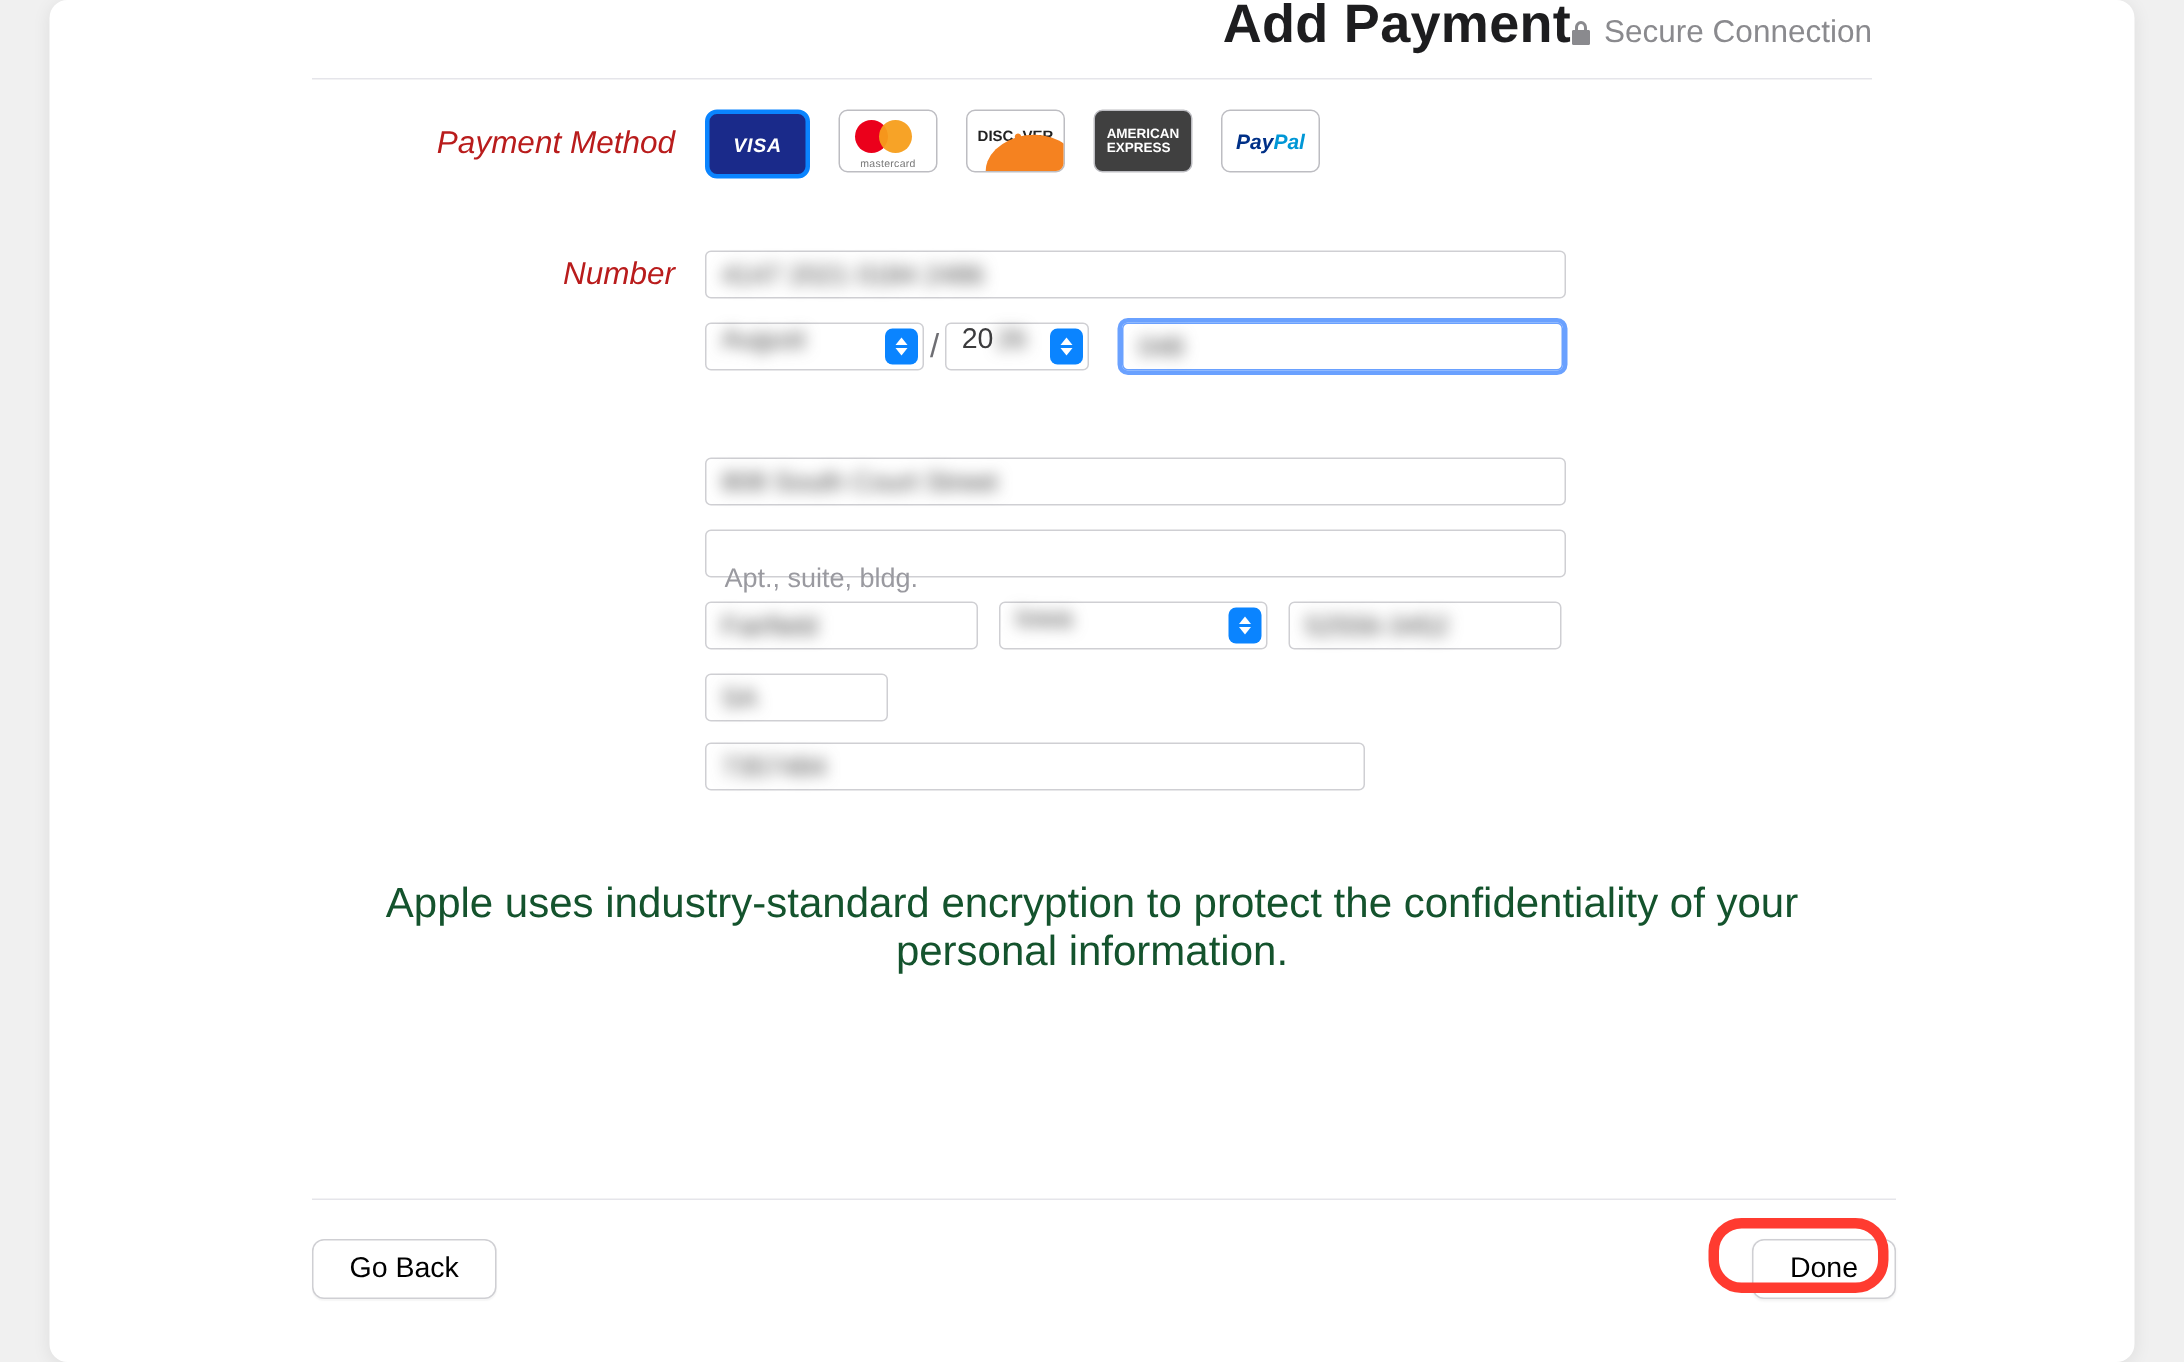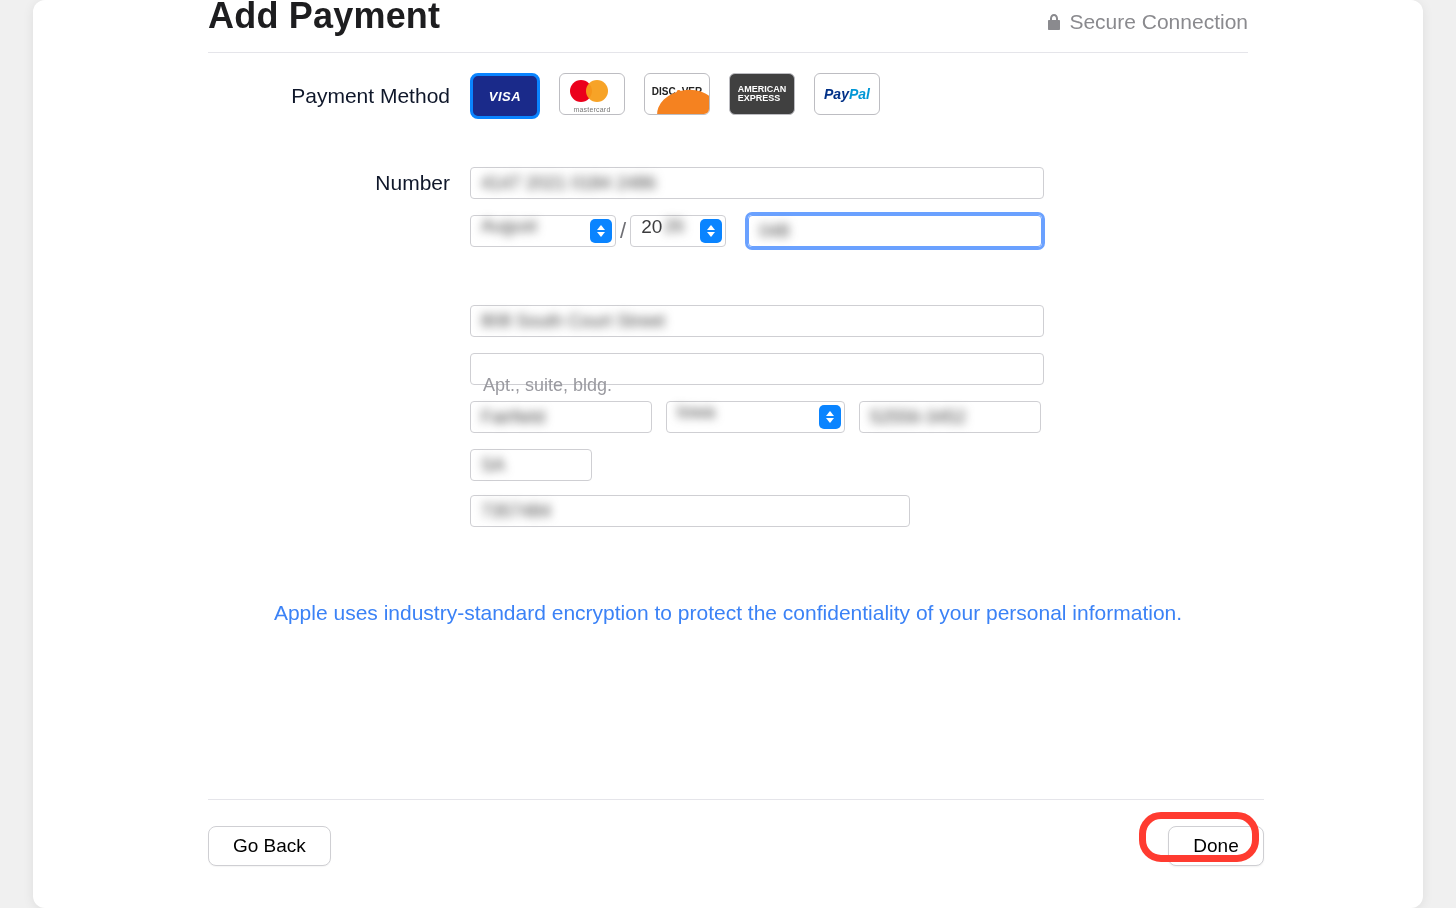--- a/index.html
+++ b/index.html
@@ -1,25 +1,25 @@
 <!DOCTYPE html>
 <html><head>
 <meta charset="utf-8">
 <style>
   html,body{margin:0;padding:0;width:1456px;height:908px;font-family:-apple-system,Helvetica,Arial,sans-serif;color:#1d1d1f;background:#f0f0f0;}
   .window{position:relative;margin:0 auto;width:1390px;height:908px;background:#fff;border-radius:12px;box-shadow:0 2px 12px rgba(0,0,0,.08);overflow:hidden;}
   .content{position:absolute;left:175px;right:175px;top:0;height:790px;}
-  .title-row{display:flex;align-items:flex-end;justify-content:space-between;height:34px;}
+  .title-row{display:flex;align-items:flex-end;justify-content:flex-end;height:34px;margin-left:45px;}
   .page-title{font-size:36px;font-weight:600;letter-spacing:.2px;color:#1d1d1f;line-height:1;margin:0;}
   .secure{display:flex;align-items:center;gap:8px;color:#8a8a8e;font-size:21px;}
   .divider{height:1px;background:#e5e5ea;margin-top:18px;}
   .intro{color:#6e6e73;font-size:21px;text-align:left;margin:42px 0 0 262px;}
   .form{margin-top:20px;}
   .row{display:flex;align-items:center;margin-bottom:16px;}
-  .label-col{width:242px;text-align:right;color:#0f172a;font-size:21px;padding-right:20px;}
+  .label-col{width:242px;text-align:right;color:#b91c1c;font-size:21px;padding-right:20px;font-style:italic;}
   .field-col{display:flex;gap:14px;align-items:center;flex-wrap:wrap;width:575px;}
   
   .input{height:30px;border:1px solid #cfcfd3;border-radius:4px;background:#fff;padding:0 10px;font-size:18px;color:#1d1d1f;display:flex;align-items:center;}
   .input input{border:none;outline:none;width:100%;font-size:18px;color:#1d1d1f;background:transparent;margin-top:32px;}
   .input.placeholder input::placeholder{color:#9a9aa0;}
   .blurred{filter:blur(5px);color:#444;}
   .input.focused{outline:3px solid #6aa1ff;border-color:#6aa1ff;}
   
   .select{position:relative;height:30px;border:1px solid #cfcfd3;border-radius:4px;background:#fff;padding:0 34px 0 10px;display:flex;font-size:18px;}
   .select .stepper{position:absolute;right:3px;top:3px;width:22px;height:24px;border-radius:5px;background:#0a84ff;display:flex;flex-direction:column;align-items:center;justify-content:center;gap:2px;}
@@ -37,21 +37,21 @@
   .mc .c.yel{background:#f79e1b;left:26px;opacity:.95;}
   .mc .t{position:absolute;bottom:1px;width:100%;text-align:center;font-size:7px;color:#777;font-weight:500;letter-spacing:.2px;}
   .disc{display:flex;flex-direction:column;align-items:center;justify-content:center;gap:0;position:relative;overflow:hidden;}
   .disc .n{font-size:10px;font-weight:700;color:#222;margin-top:-6px;}
   .disc .arc{position:absolute;right:-8px;bottom:-20px;width:60px;height:44px;border-radius:50% 50% 0 0;background:#f58220;transform:rotate(-8deg);}
   .amex{background:#404040;color:#fff;font-size:9px;text-align:left;line-height:1.05;}
   .paypal{color:#003087;font-weight:800;font-style:italic;font-size:14px;}
   .paypal .pal{color:#0097d6;}
   .slash{color:#6e6e73;font-size:22px;padding:0 4px;}
   .year-prefix{color:#3c3c3e;font-size:19px;padding-right:2px;}
-  .privacy{color:#3b82f6;font-size:21px;text-align:center;margin-top:74px;}
+  .privacy{color:#14532d;font-size:28px;text-align:center;margin-top:59px;}
   
   .footer{position:absolute;left:175px;right:159px;bottom:42px;}
   .footer .divider{margin-bottom:26px;}
   .btn-row{display:flex;justify-content:space-between;}
   .btn{height:40px;border-radius:8px;border:1px solid #cfcfd3;background:#fff;font-size:19px;padding:0 24px;display:flex;align-items:center;justify-content:center;box-shadow:0 1px 1px rgba(0,0,0,.04);}
   .btn.primary{box-shadow:0 1px 2px rgba(0,0,0,.06);}
   .highlight-ring{position:absolute;border:7px solid #ff3b30;border-radius:22px;pointer-events:none;}
 </style>
 </head>
 <body>

